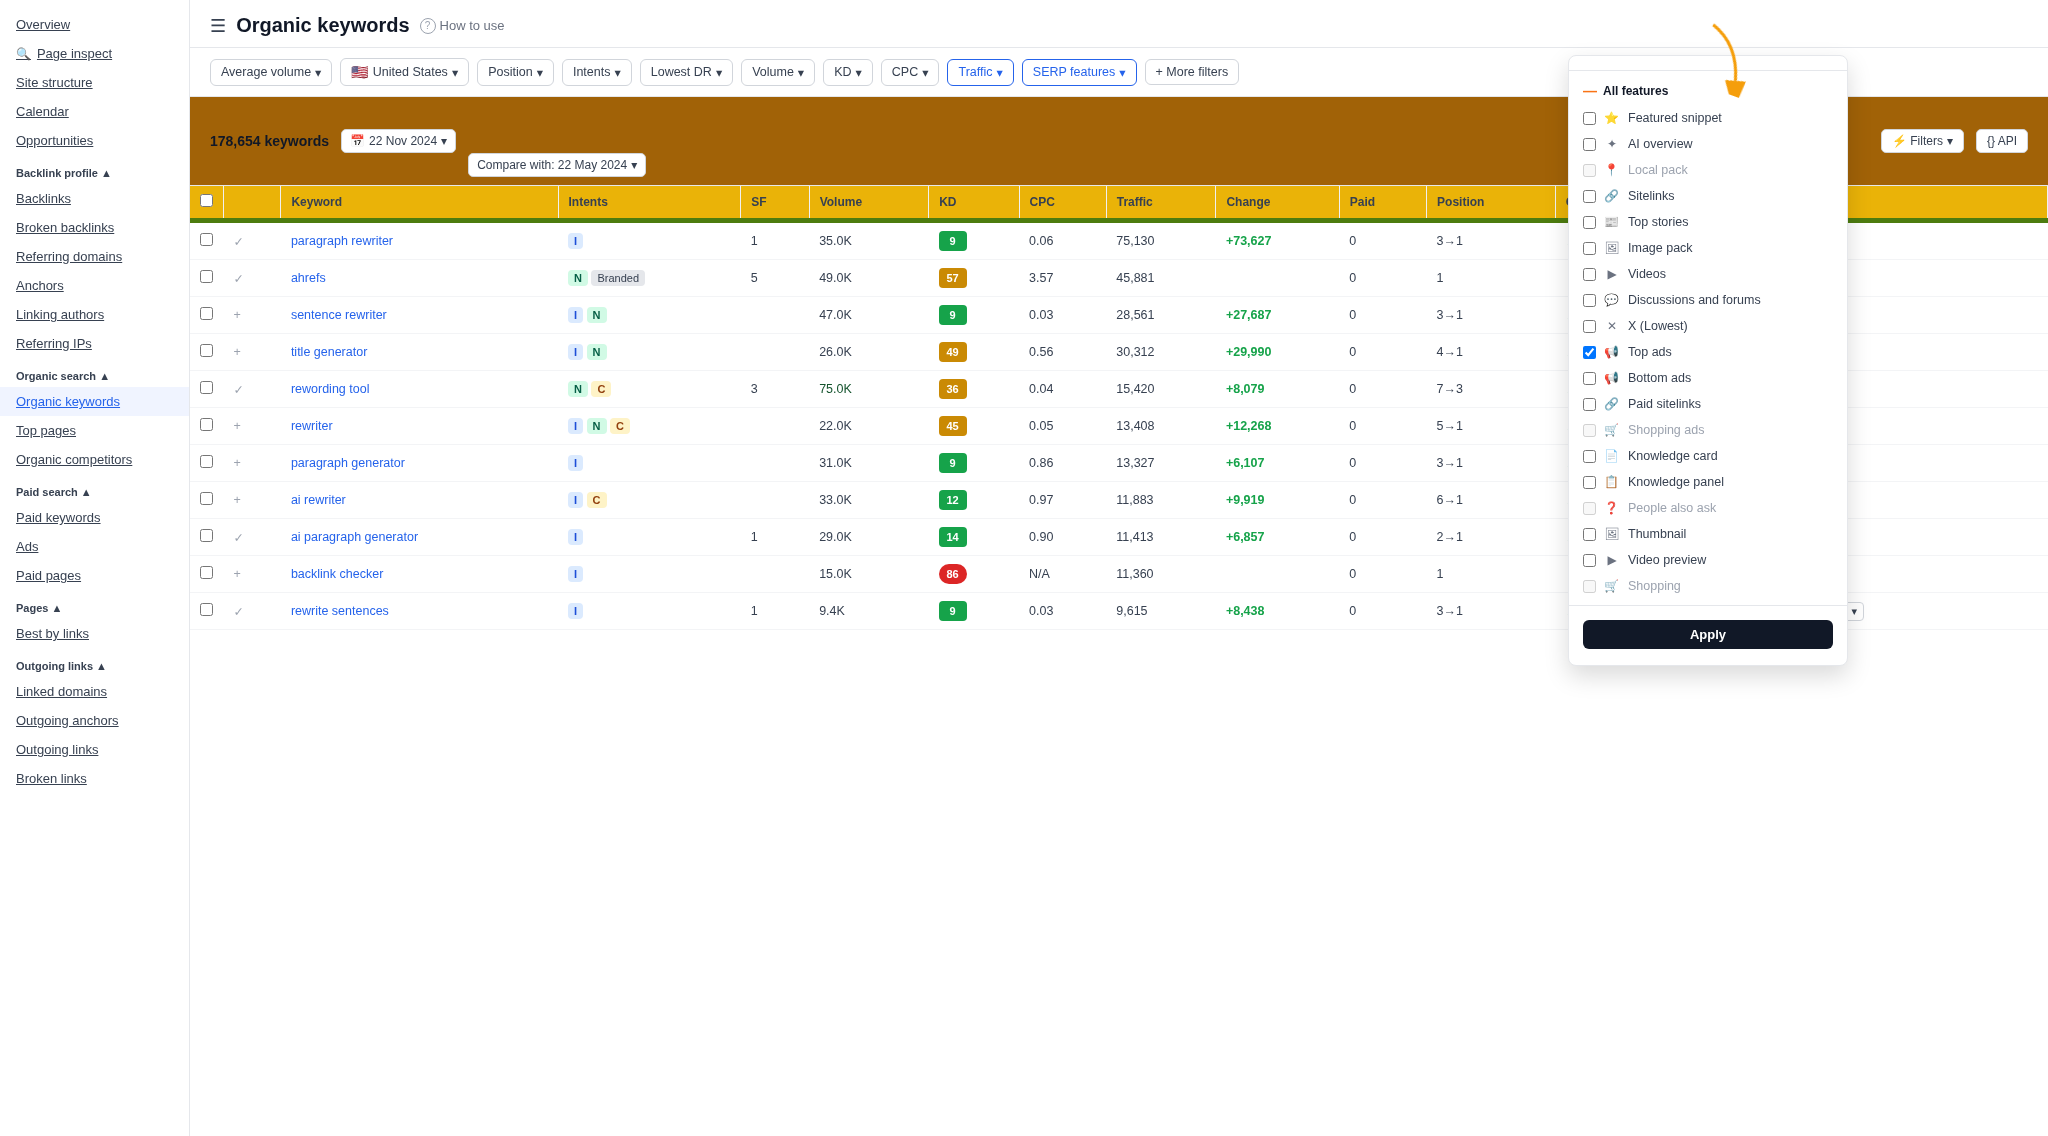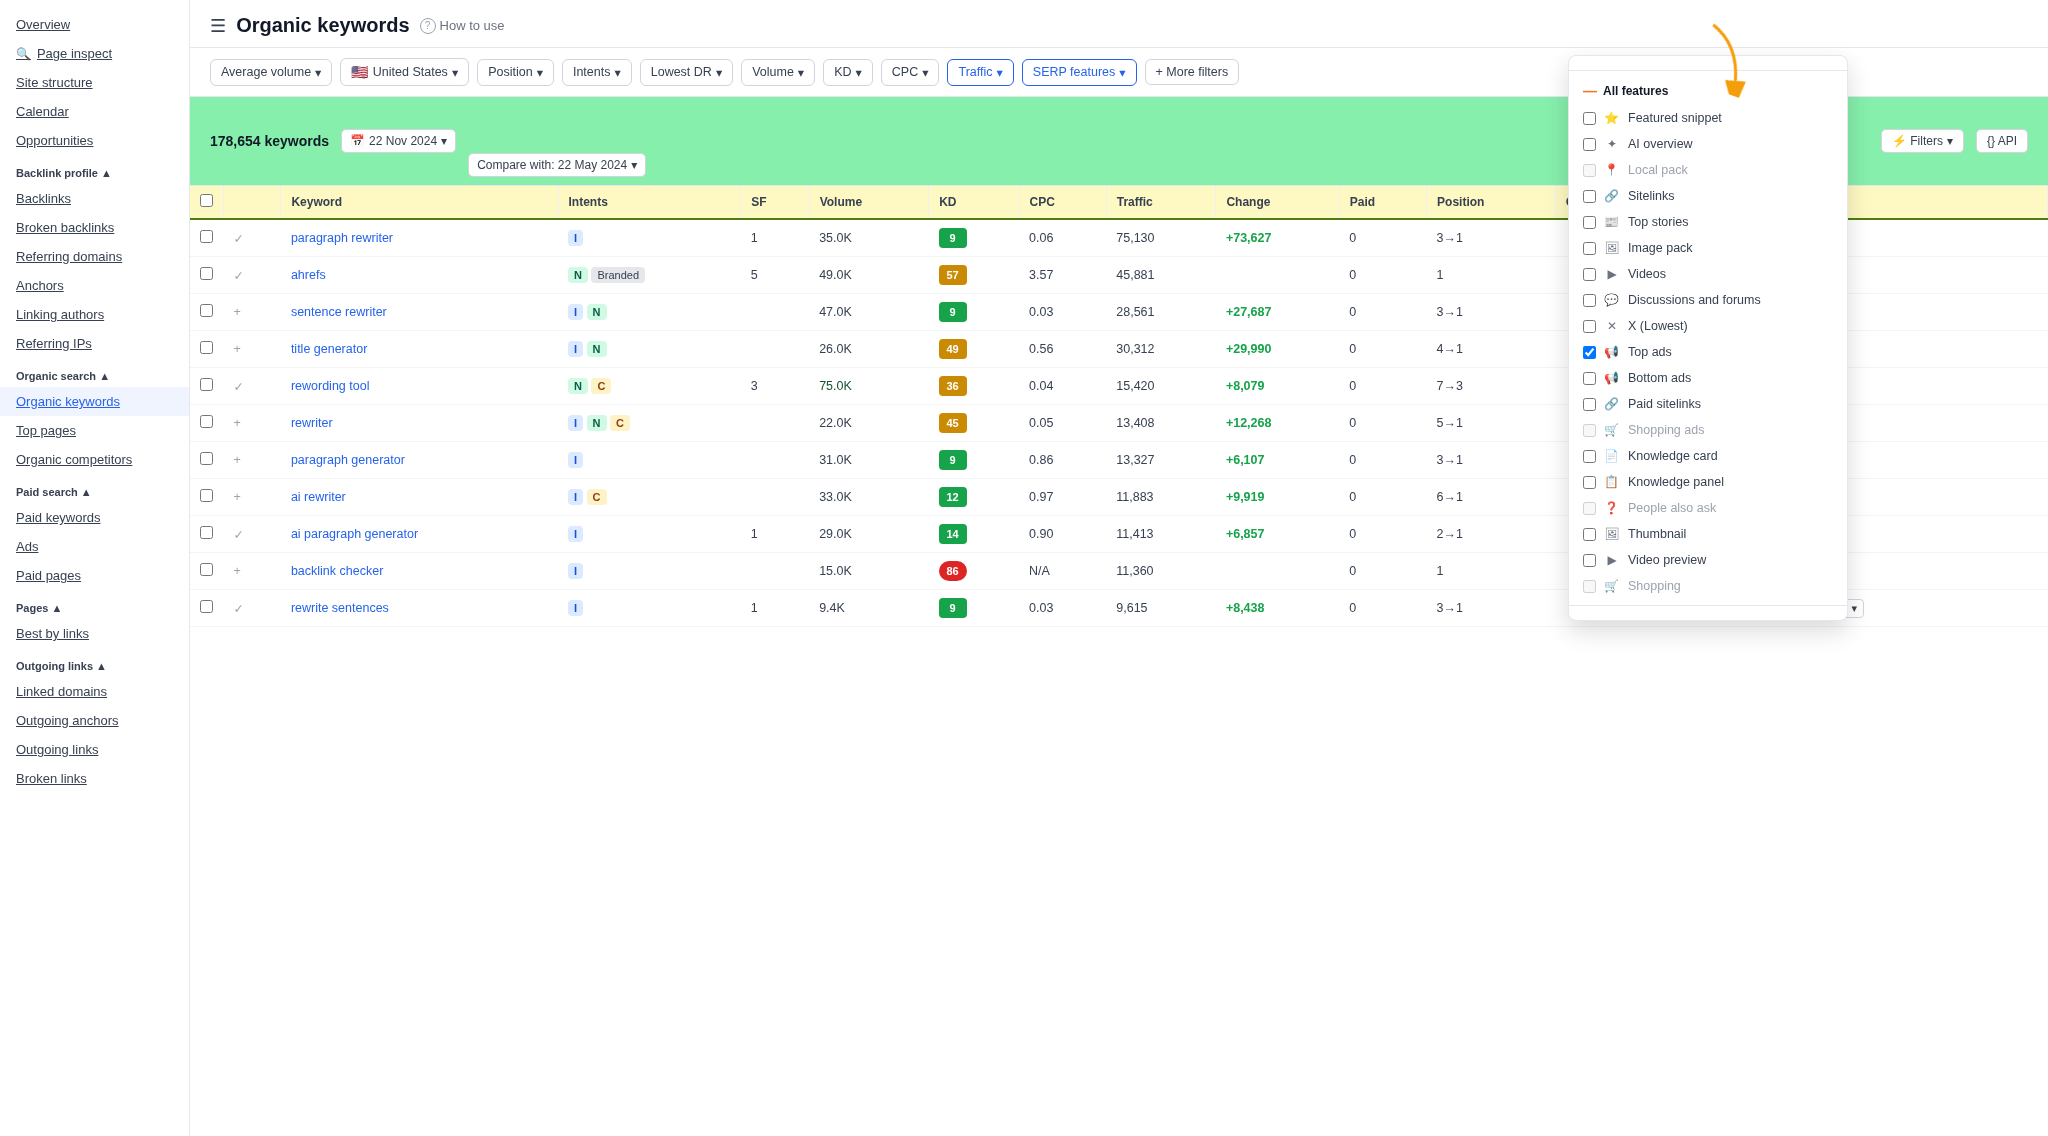--- a/index.html
+++ b/index.html
@@ -92,21 +92,21 @@
       color: #374151;
     }
 
     
     #sub-filter-bar {
       padding: 8px 20px;
       border-bottom: 1px solid #e5e7eb;
       display: flex;
       align-items: center;
       gap: 12px;
-      background: #86efac;
+      background: #a16207;
     }
     .keywords-count { font-weight: 700; font-size: 14px; color: #111827; }
     .date-btn {
       display: inline-flex;
       align-items: center;
       gap: 4px;
       padding: 4px 8px;
       border: 1px solid #d1d5db;
       border-radius: 5px;
       background: #fff;
@@ -158,22 +158,22 @@
       flex: 1;
       overflow: auto;
       background: #fff;
     }
     table {
       width: 100%;
       border-collapse: collapse;
       font-size: 12.5px;
     }
     thead tr {
-      background: #fef9c3;
-      border-bottom: 2px solid #4d7c0f;
+      background: #eab308;
+      border-bottom: 5px solid #4d7c0f;
     }
     thead th {
       padding: 8px 10px;
       text-align: left;
       font-weight: 600;
       color: #374151;
       white-space: nowrap;
       border-right: 1px solid #f0f0f0;
       font-size: 12px;
     }
@@ -713,20 +713,23 @@
         <span class="dropdown-item-icon">▶</span>
         <span>Video preview</span>
       </div>
       <div class="dropdown-check-item disabled">
         <input type="checkbox" disabled="" style="">
         <span class="dropdown-item-icon">🛒</span>
         <span>Shopping</span>
       </div>
     </div>
   <div class="dropdown-divider"></div>
+  <div class="dropdown-apply">
+    <button class="apply-btn">Apply</button>
+  </div>
 </div>
 
 <div style="position:fixed; top:20px; right:295px; z-index:300; pointer-events:none; transform:rotate(20deg);">
   <svg width="60" height="70" viewBox="0 0 60 70">
     <defs>
       <marker id="arrowhead" markerWidth="10" markerHeight="7" refX="0" refY="3.5" orient="auto">
         <polygon points="0 0, 10 3.5, 0 7" fill="#f59e0b"></polygon>
       </marker>
     </defs>
     <path d="M 10 10 Q 40 20 50 55" stroke="#f59e0b" stroke-width="3" fill="none" marker-end="url(#arrowhead)"></path>

